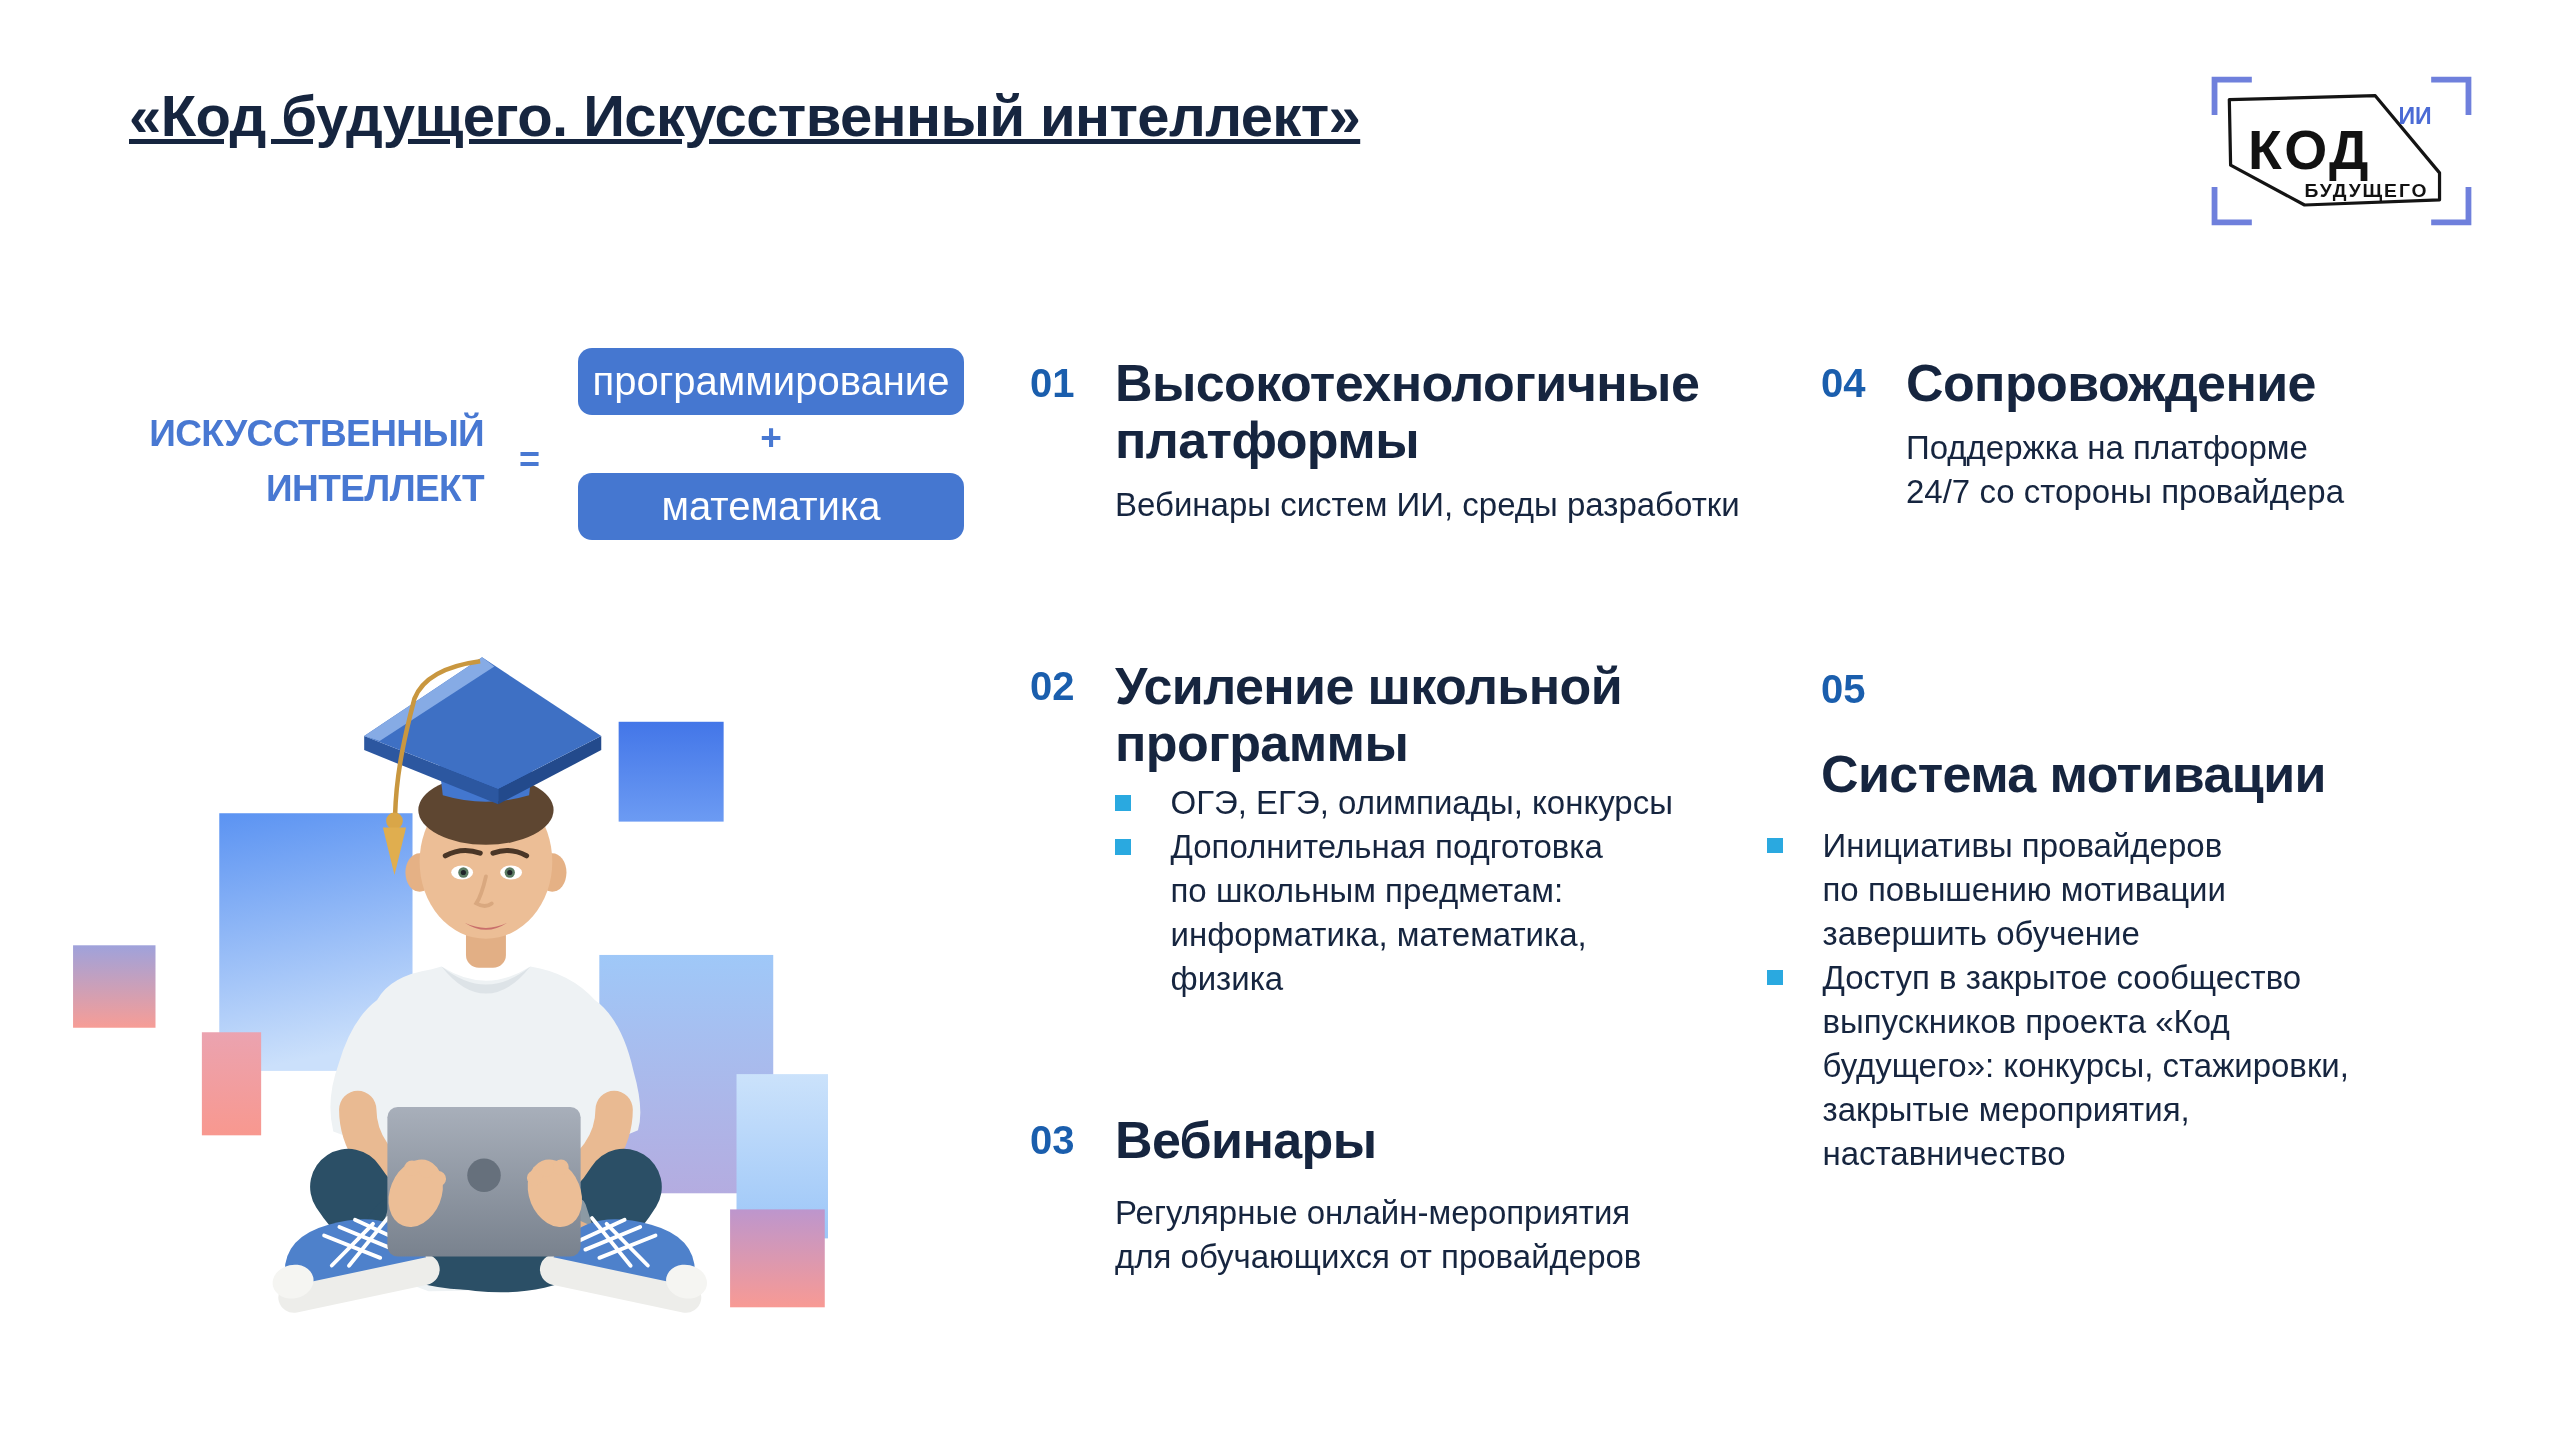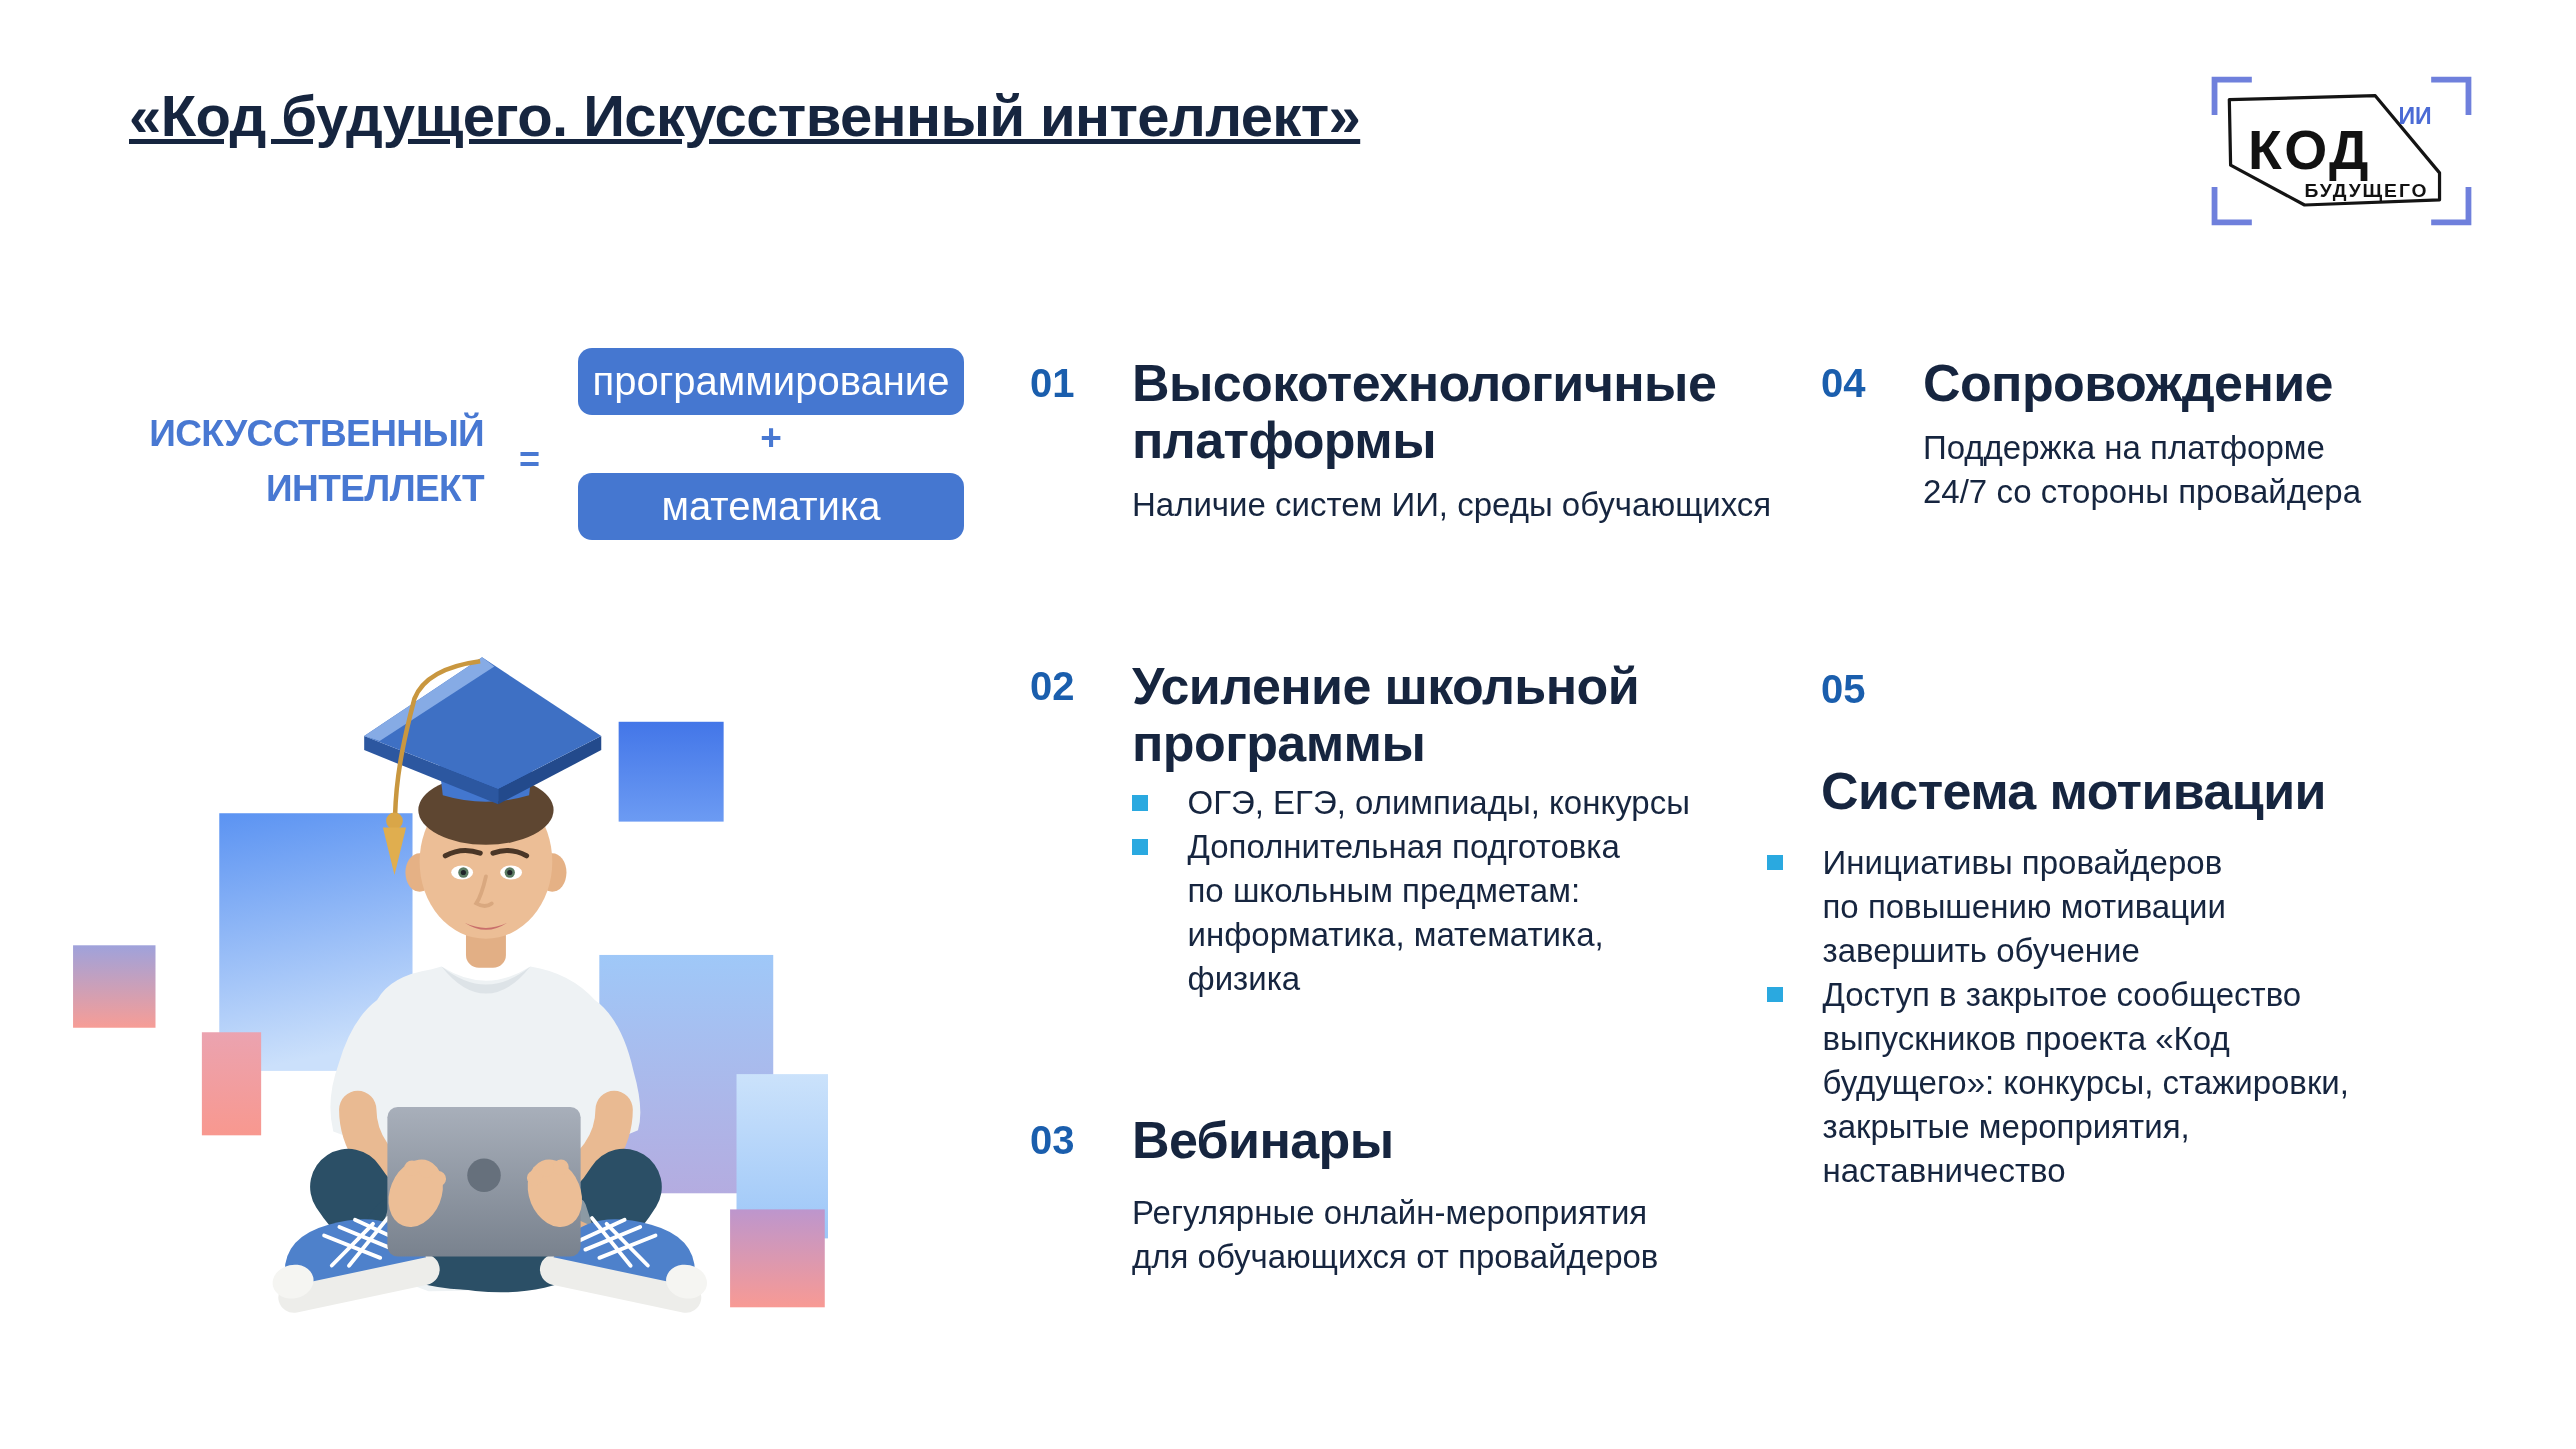--- a/index.html
+++ b/index.html
@@ -19,21 +19,21 @@
     font-size:37px;font-weight:700;line-height:55px;color:#4878D2;white-space:pre-line;letter-spacing:-0.6px;}
   .formula-equals{position:absolute;left:519px;top:439px;font-size:36px;font-weight:700;color:#4878D2;}
   .btn{position:absolute;left:578px;width:386px;height:67px;background:#4577D0;border-radius:14px;
        display:flex;align-items:center;justify-content:center;color:#ffffff;font-size:40px;}
   .btn-1{top:348px;}
   .btn-2{top:473px;}
   .formula-plus{position:absolute;left:578px;top:417px;width:386px;text-align:center;
        font-size:37px;font-weight:700;color:#4878D2;}
 
   
-  .item{position:absolute;display:flex;align-items:flex-start;gap:17px;}
+  .item{position:absolute;display:flex;align-items:flex-start;}
   .item-num{width:85px;flex:0 0 85px;font-size:40px;font-weight:700;line-height:57px;color:#1A5EAD;}
   .item-body{max-width:708px;}
   .item-title{margin:0;font-size:52px;font-weight:700;line-height:57px;color:#16253F;
               white-space:pre-line;letter-spacing:-0.6px;}
   .item-desc{margin:14px 0 0 0;font-size:33px;line-height:44px;color:#16253F;white-space:pre-line;}
   .item-03 .item-desc{margin-top:22px;}
   .item-list{list-style:none;margin:9px 0 0 0;padding:0;}
   .item-05 .item-list{margin-left:-54px;margin-top:20.6px;}
   .item-list li{display:flex;align-items:flex-start;}
   .bullet-sq{flex:0 0 auto;width:15.5px;height:15.5px;margin-top:14px;background:#2AA9E0;}
@@ -78,21 +78,21 @@
     <div class="btn btn-1">программирование</div>
     <div class="formula-plus">+</div>
     <div class="btn btn-2">математика</div>
   </section>
 
   <article class="item item-01">
     <div class="item-num">01</div>
     <div class="item-body">
       <h2 class="item-title">Высокотехнологичные
 платформы</h2>
-      <p class="item-desc">Наличие систем ИИ, среды обучающихся</p>
+      <p class="item-desc">Вебинары систем ИИ, среды разработки</p>
     </div>
   </article>
 
   <article class="item item-02">
     <div class="item-num">02</div>
     <div class="item-body">
       <h2 class="item-title">Усиление школьной
 программы</h2>
       <ul class="item-list">
         <li>

